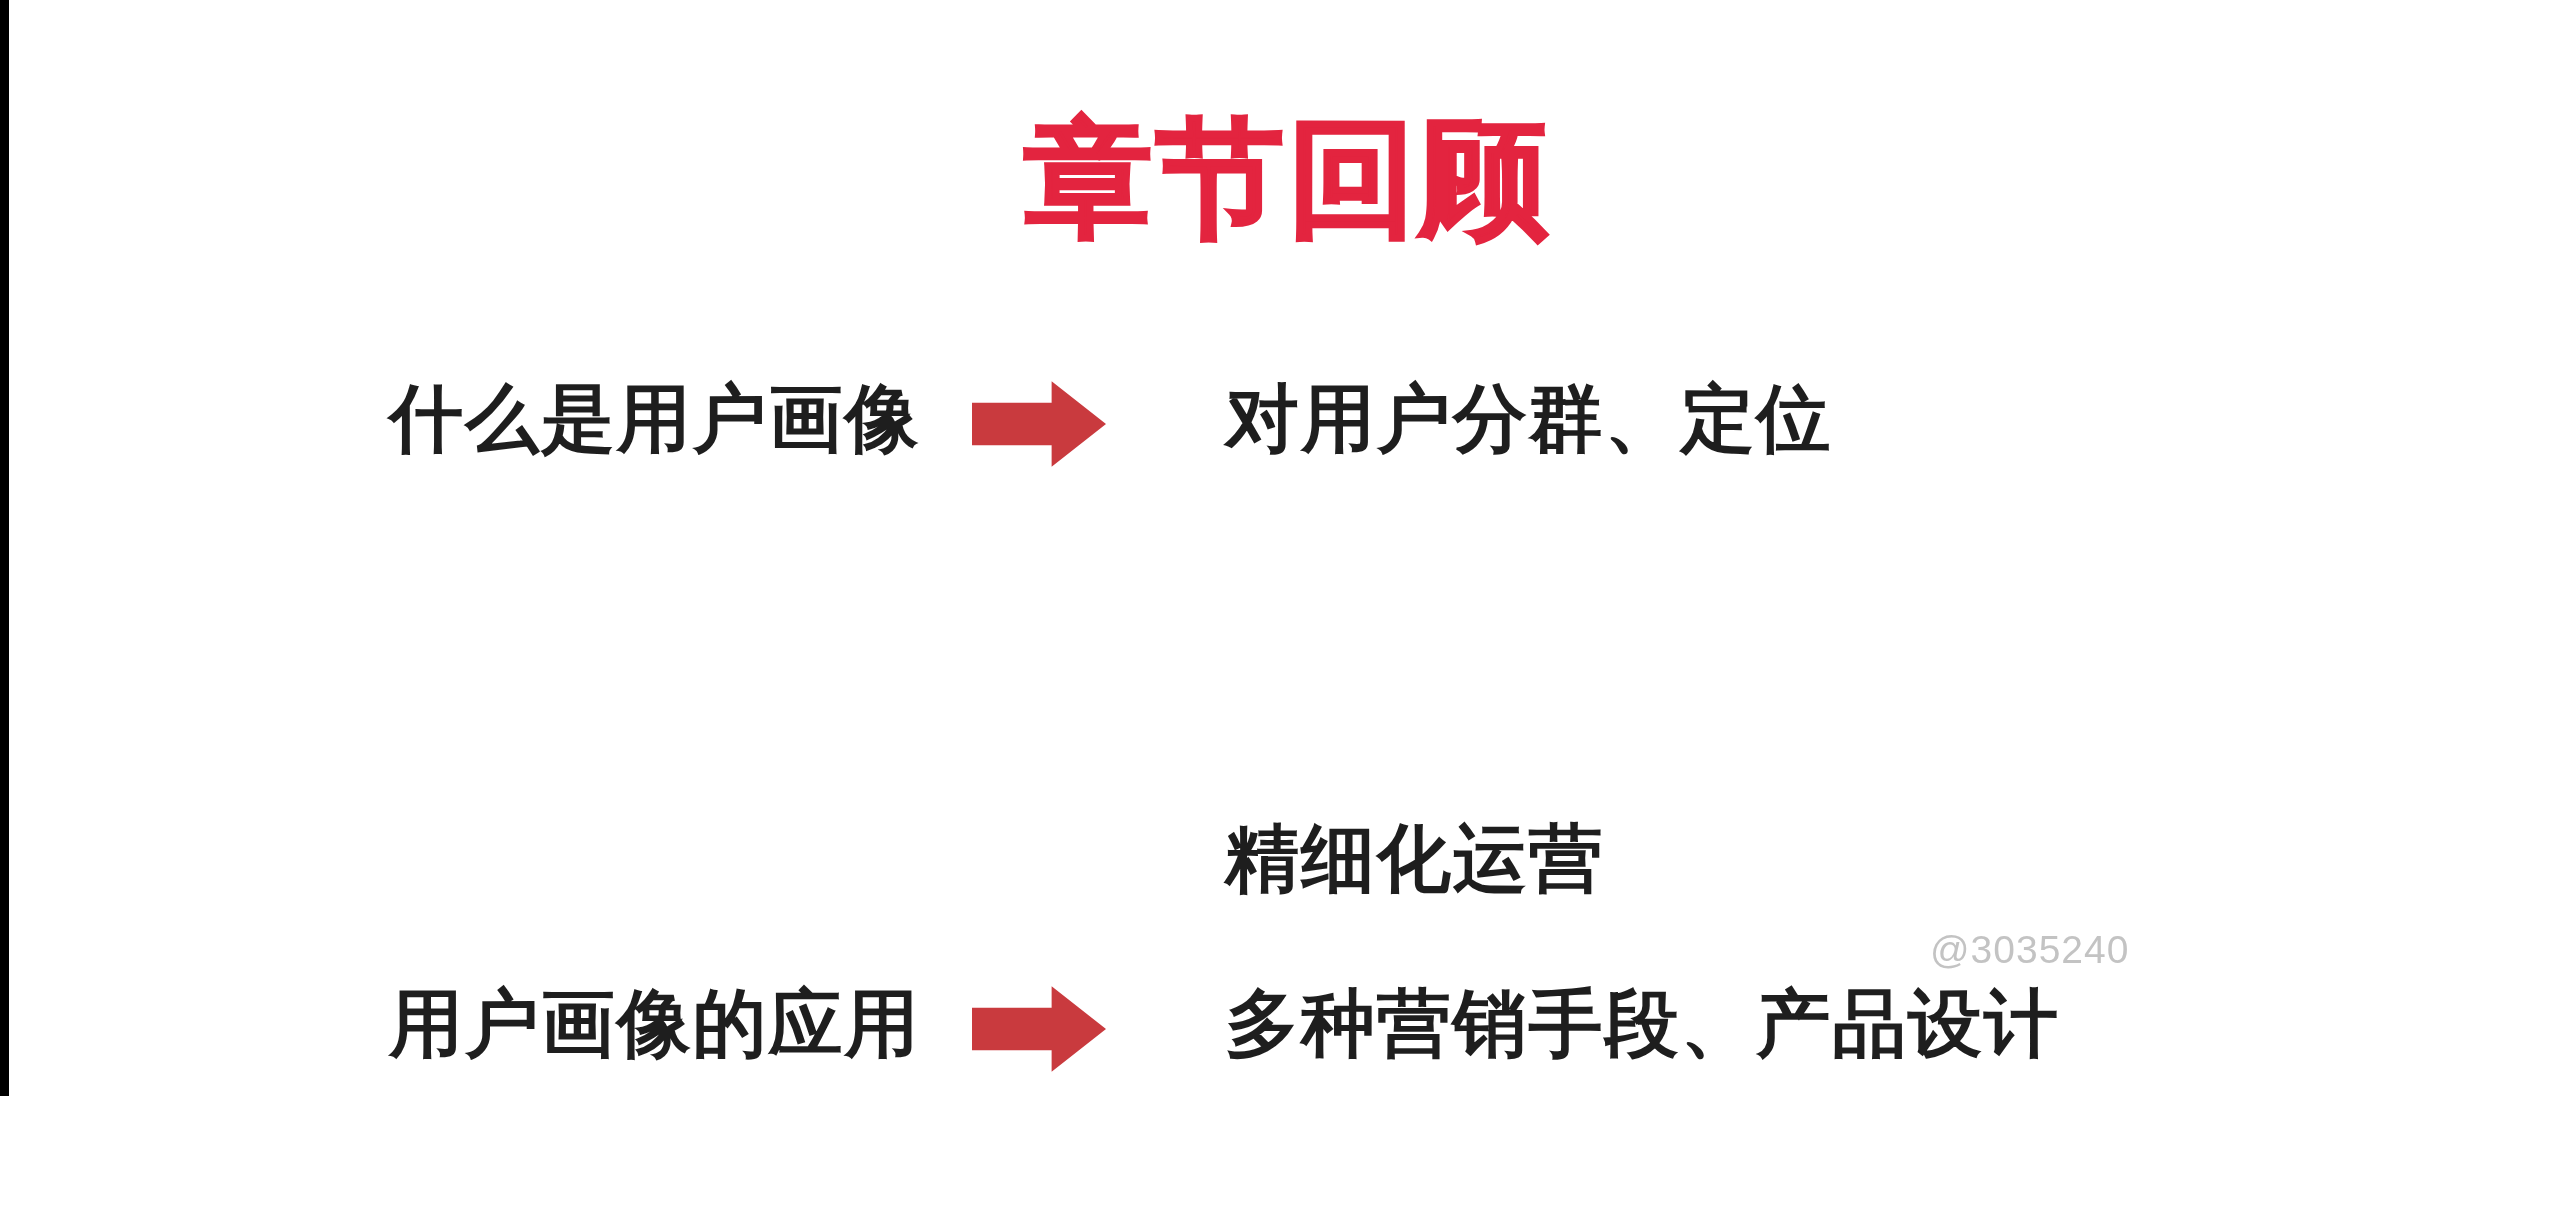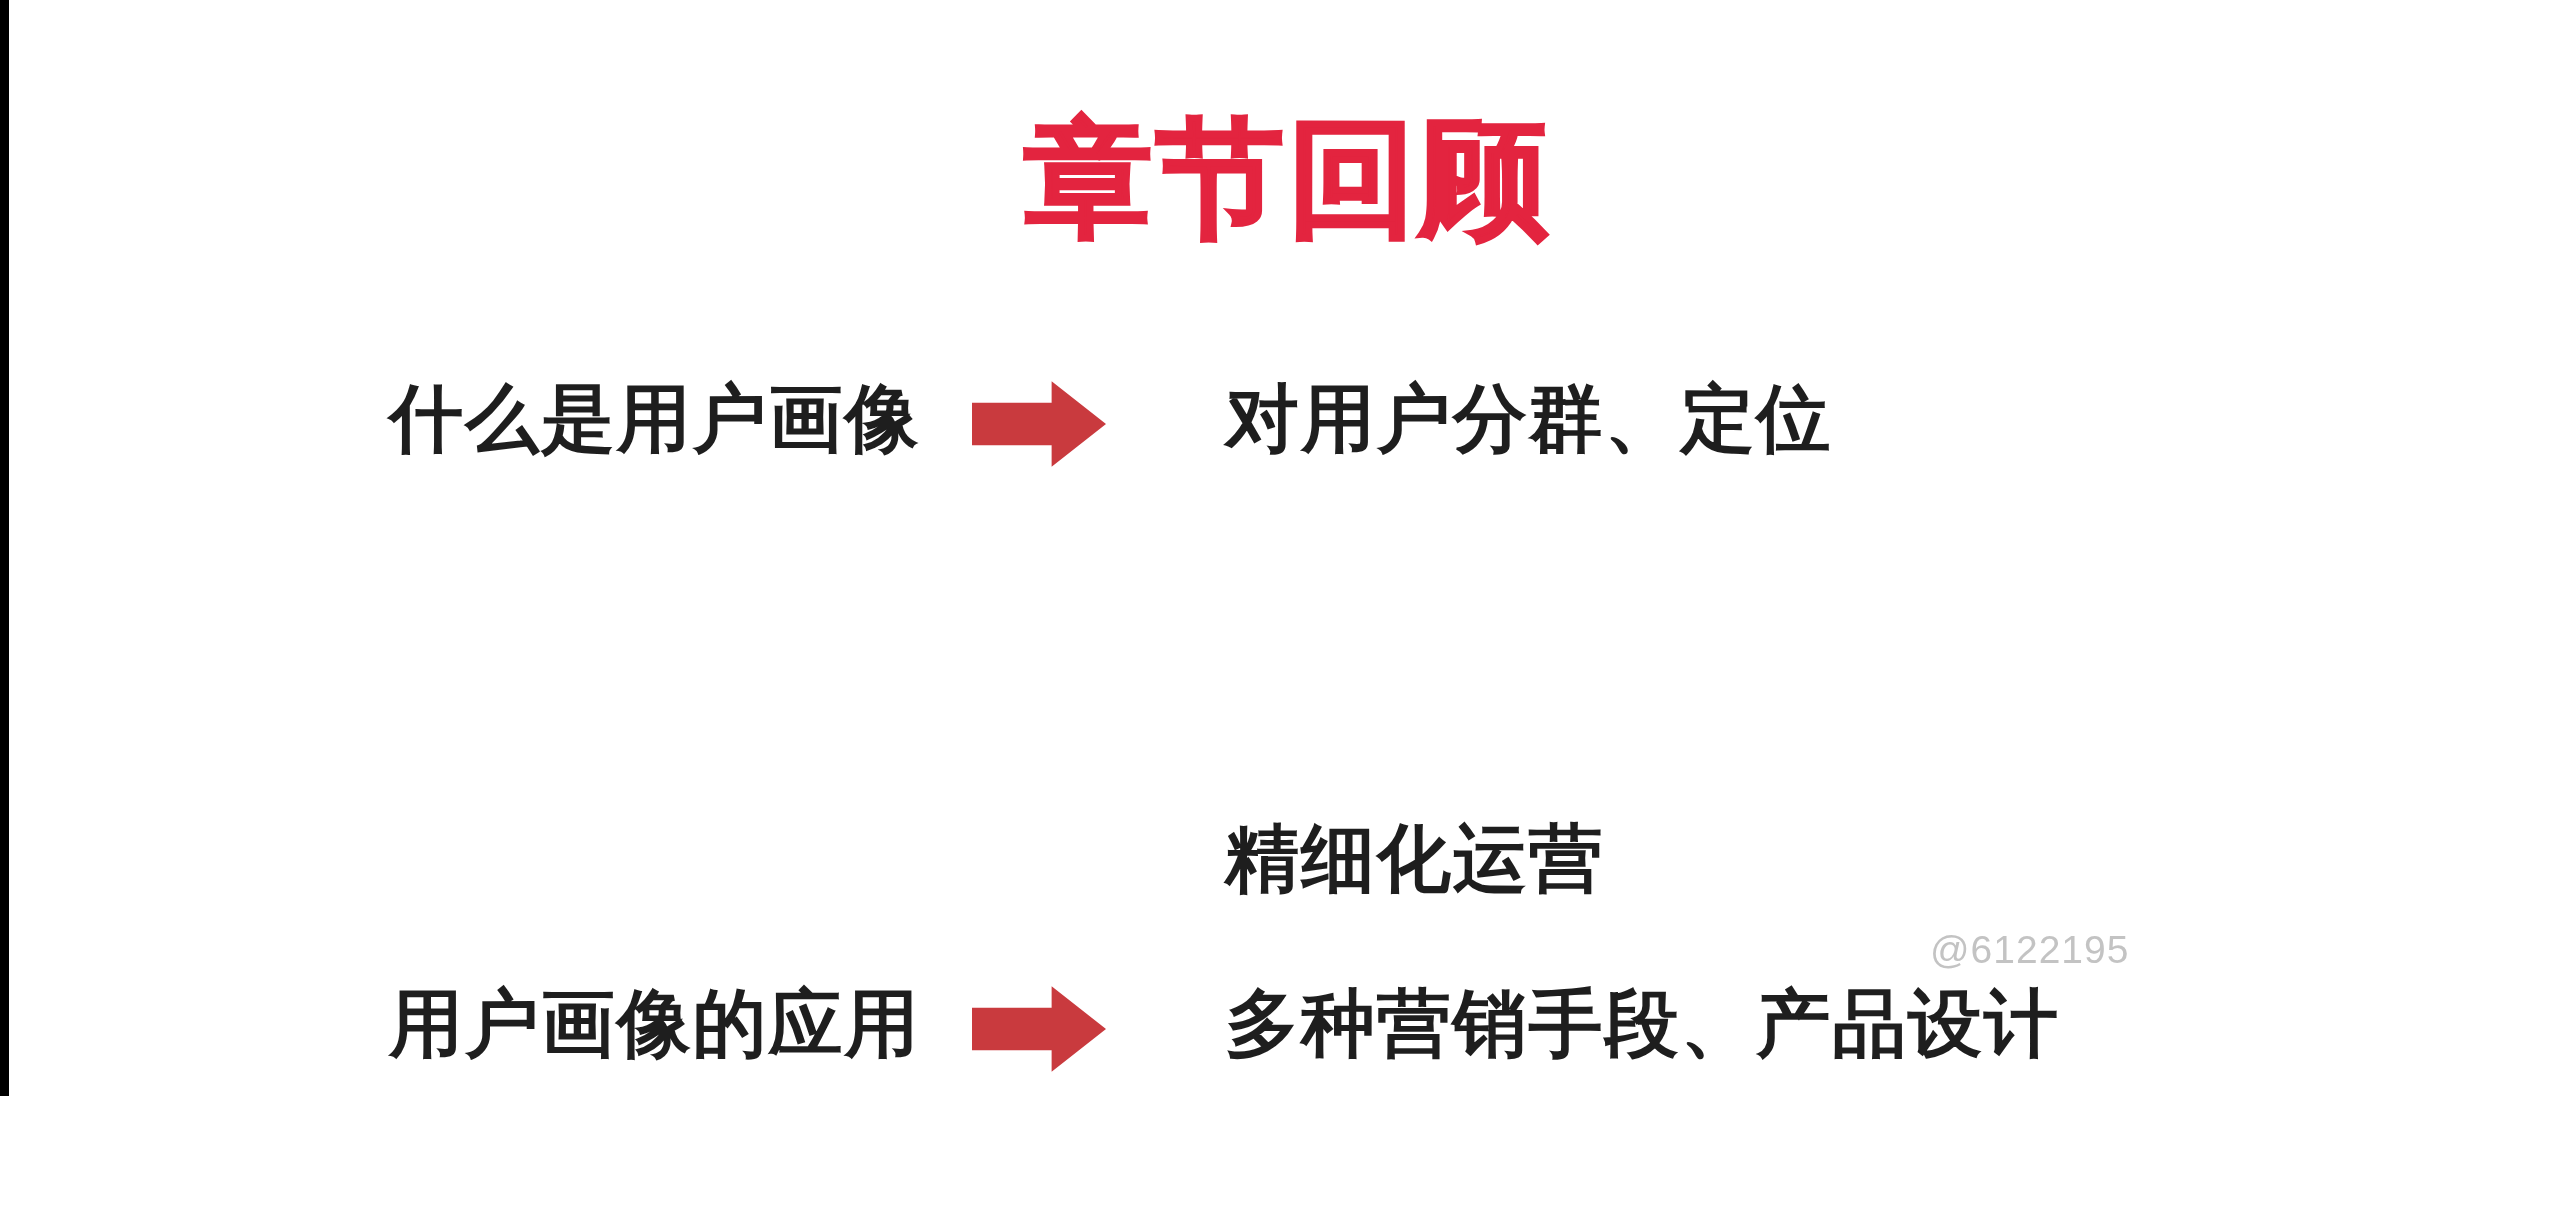--- a/index.html
+++ b/index.html
@@ -155,16 +155,16 @@
       </svg>
     </div>
 
     <div class="row-content">
       <p class="content-line">精细化运营</p>
       <p class="content-line">多种营销手段、产品设计</p>
     </div>
 
   </div>
 
-  <div id="watermark">@6122195</div>
+  <div id="watermark">@3035240</div>
 
 </div>
 
 
 </body></html>

